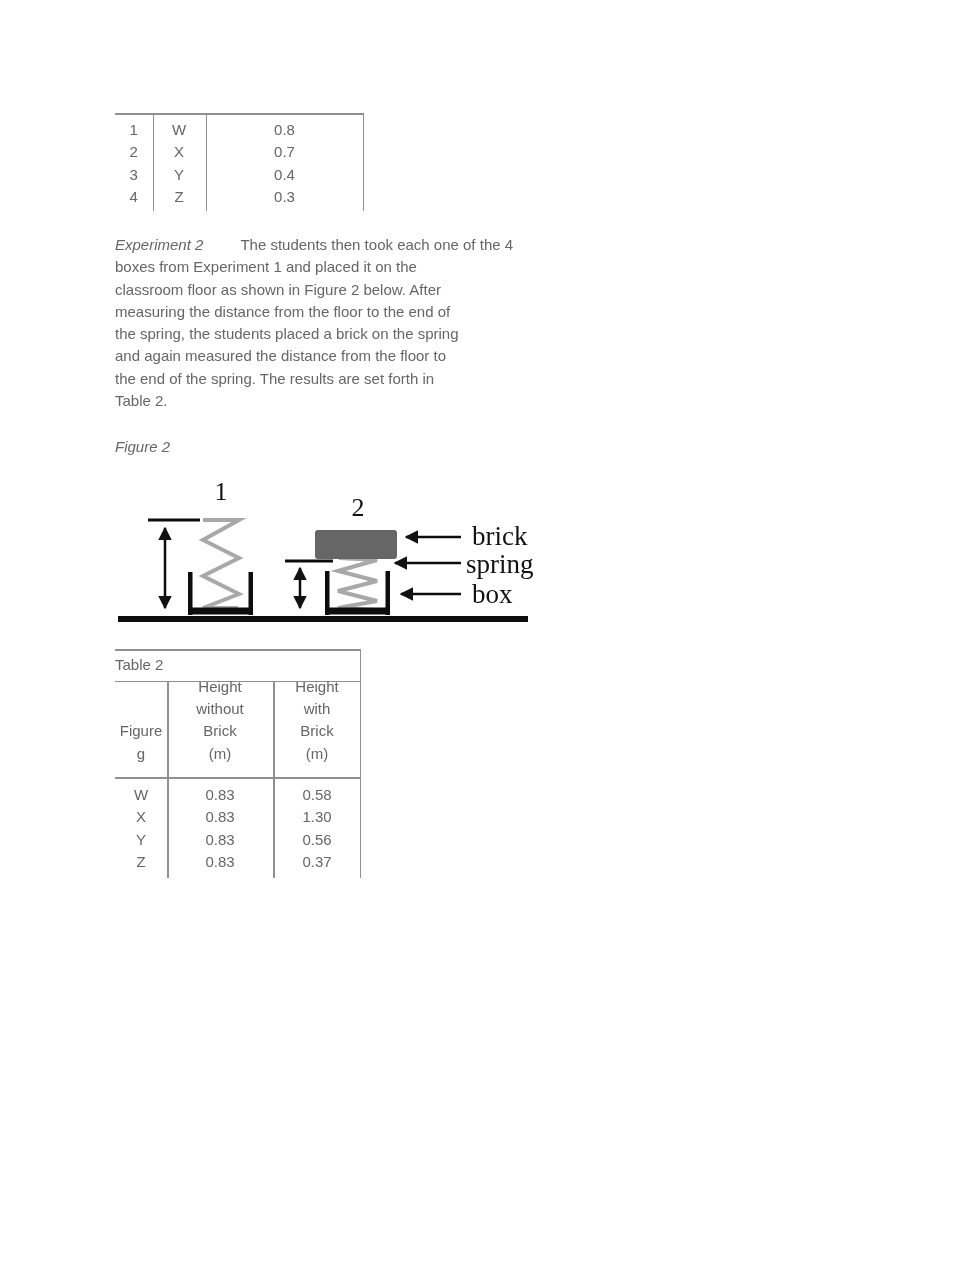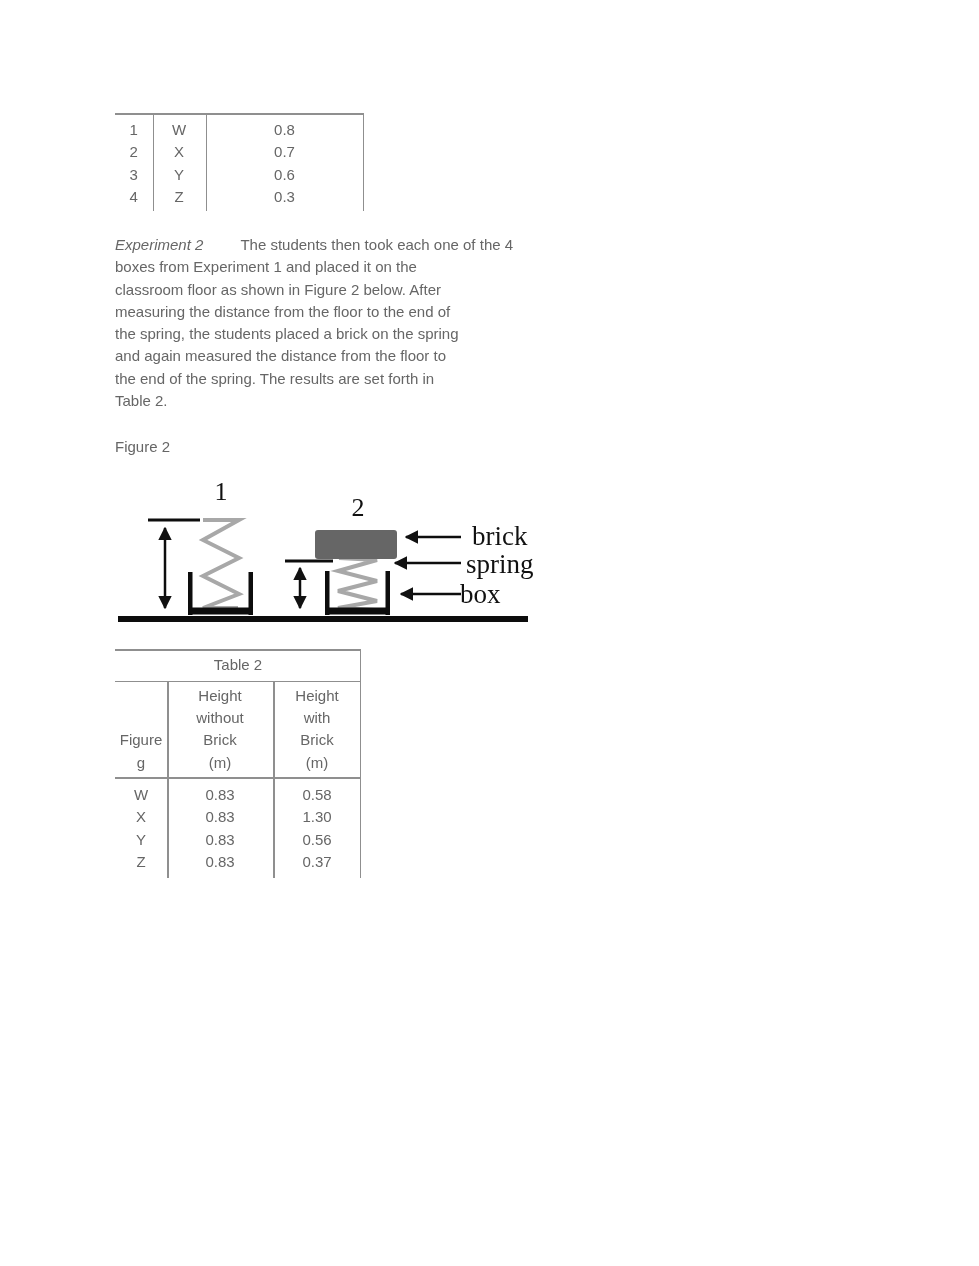--- a/index.html
+++ b/index.html
@@ -24,51 +24,51 @@
     grid-auto-rows: 22.3px;
   }
   .pt-grid .cell { text-align: center; font-size: 15px; line-height: 22.3px; color: #666; }
 
   
   .para { left: 115px; top: 234px; width: 462px; font-size: 15px; line-height: 22.3px; color: #666; }
   .exp-label { font-style: italic; margin-right: 37px; text-align: right; }
   .exp-body { white-space: pre-line; }
 
   
-  .fig-caption { left: 115px; top: 438px; font-size: 15px; color: #666; }
+  .fig-caption { left: 115px; top: 438px; font-size: 15px; color: #666; font-style: italic; }
 
   
   .fig-svg { left: 0; top: 470px; }
   .fig-num {
     font-family: "Liberation Serif", serif;
     color: #111; font-size: 26px; text-align: center; width: 24px;
   }
   .fig-word {
     font-family: "Liberation Serif", serif;
     color: #111; font-size: 27px; line-height: 30px;
   }
   .lbl-1 { left: 209px; top: 477px; }
   .lbl-2 { left: 346px; top: 493px; }
   .lbl-brick  { left: 472px; top: 521px; }
   .lbl-spring { left: 466px; top: 549px; }
-  .lbl-box    { left: 460px; top: 579px; }
+  .lbl-box    { left: 472px; top: 579px; }
 
   
   .t2 { left: 115px; top: 649px; width: 246px; height: 229px; font-size: 15px; color: #666; }
   .t2 .hline { position: absolute; left: 0; width: 246px; height: 1.5px; background: #8f8f8f; }
   .t2 .hl1 { top: 0; }
   .t2 .hl2 { top: 31.5px; }
   .t2 .hl3 { top: 128px; }
   .t2 .vline { position: absolute; width: 1.5px; background: #8f8f8f; }
   .t2 .v1 { left: 52px;  top: 31.5px; height: 197.5px; }
   .t2 .v2 { left: 158px; top: 31.5px; height: 197.5px; }
   .t2 .vr { left: 244.5px; top: 0; height: 229px; }
-  .t2-title { position: absolute; left: 0; top: 0; width: 246px; height: 32px; line-height: 32px; text-align: center; }
+  .t2-title { position: absolute; left: 0; top: 0; width: 246px; height: 32px; line-height: 32px; text-align: left; }
   .t2-head { position: absolute; left: 0; top: 32px; width: 246px; height: 96px; display: flex; align-items: flex-end; }
-  .t2-head .hcell { text-align: center; line-height: 22.3px; padding-bottom: 3px; white-space: pre-line; }
+  .t2-head .hcell { text-align: center; line-height: 22.3px; padding-bottom: 12px; white-space: pre-line; }
   .t2-body { position: absolute; left: 0; top: 128px; width: 246px; padding-top: 7px; }
   .t2-row { display: flex; height: 22.3px; line-height: 22.3px; }
   .c1 { width: 52px; }  .c2 { width: 106px; } .c3 { width: 88px; }
   .t2 .dcell { text-align: center; }
 </style>
 </head>
 <body>
 
 <div class="abs ptable">
   <div class="hline"></div>
@@ -77,21 +77,21 @@
   <div class="vline" style="left:247.5px"></div>
   <div class="pt-grid">
     <div class="cell">1</div>
     <div class="cell">W</div>
     <div class="cell">0.8</div>
     <div class="cell">2</div>
     <div class="cell">X</div>
     <div class="cell">0.7</div>
     <div class="cell">3</div>
     <div class="cell">Y</div>
-    <div class="cell">0.6</div>
+    <div class="cell">0.4</div>
     <div class="cell">4</div>
     <div class="cell">Z</div>
     <div class="cell">0.3</div>
   </div>
 </div>
 
 <div class="abs para">
   <span class="exp-label">Experiment 2</span><span class="exp-body">The students then took each one of the 4
 boxes from Experiment 1 and placed it on the
 classroom floor as shown in Figure 2 below. After

